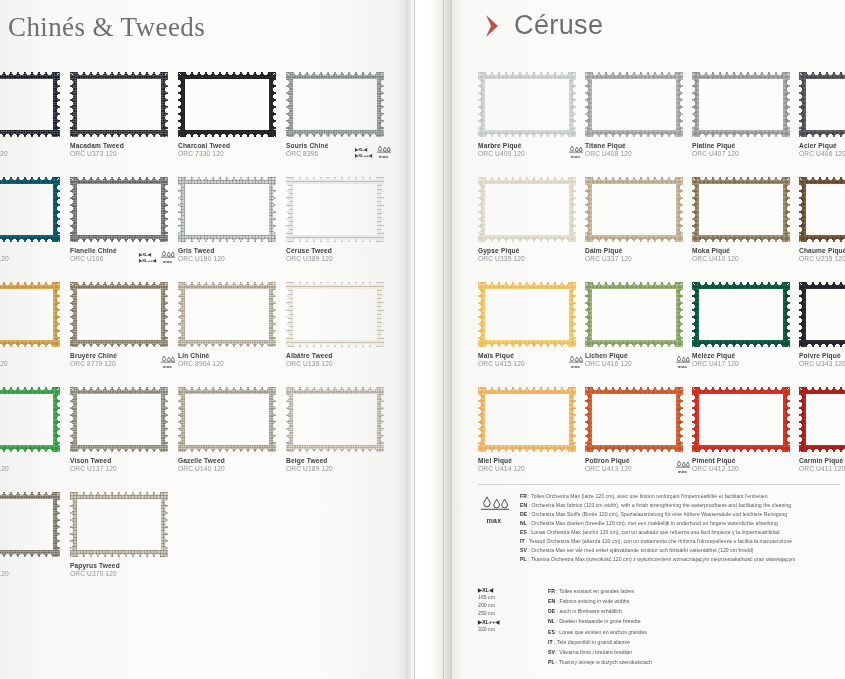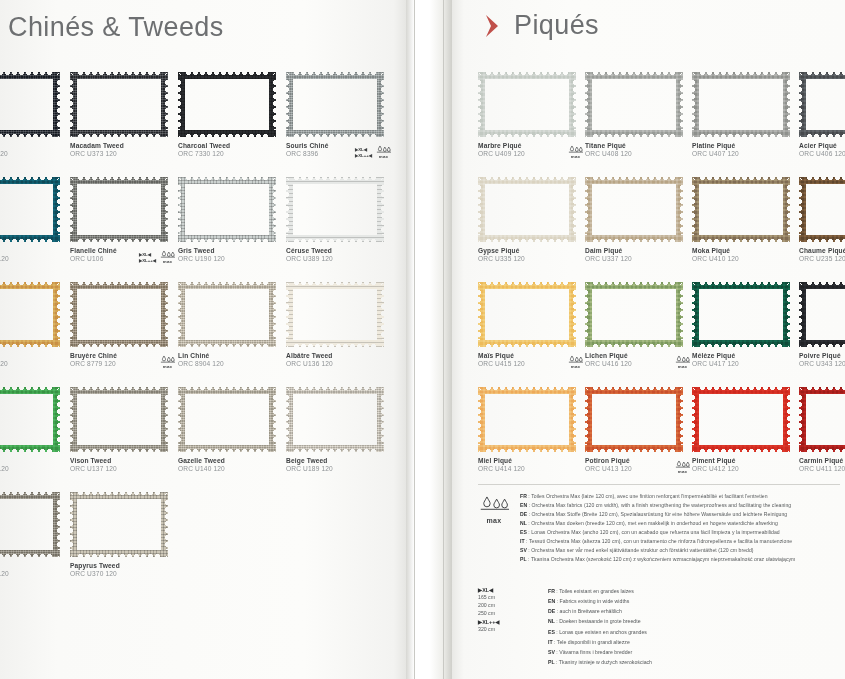--- a/index.html
+++ b/index.html
@@ -20,21 +20,21 @@
   .gutter{position:absolute;top:0;bottom:0;left:406px;width:46px;
     background:linear-gradient(to right,#d7d7d3 0%,#ffffff 18%,#ffffff 52%,#eeeeea 80%,#cfcfca 100%);}
   .gutter-line{position:absolute;top:0;bottom:0;width:1px;background:#c9c9c4;}
   .gl1{left:414px;}
   .gl2{left:443px;}
 
   
   .title-left{
     position:absolute;left:8px;top:12px;
     font-size:27px;color:#6d6f71;letter-spacing:.4px;
-    font-family:Liberation Sans, sans-serif;font-weight:400;
+    font-family:Liberation Serif, serif;font-weight:400;
   }
   .title-right-wrap{position:absolute;left:482px;top:10px;display:flex;align-items:center;gap:10px;}
   .chev{width:22px;height:28px;display:block;}
   .title-right{font-size:27px;color:#6d6f71;letter-spacing:.4px;}
 
   
   .grid{position:absolute;}
   .grid-left{left:-38px;top:72px;}
   .grid-right{left:478px;top:72px;}
   .row{position:relative;height:105px;}
@@ -121,21 +121,21 @@
   <div class="gutter-line gl1"></div>
   <div class="gutter-line gl2"></div>
   <div class="page page-right"></div>
 
   <div class="title-left">Chinés &amp; Tweeds</div>
 
   <div class="title-right-wrap">
     <svg class="chev" viewBox="0 0 22 28">
       <path d="M4 3 L16 14 L4 25 L9 14 Z" fill="#c0504a"></path>
     </svg>
-    <span class="title-right">Piqués</span>
+    <span class="title-right">Céruse</span>
   </div>
 
   <div class="grid grid-left">
       <div class="row">
         <div class="cell" style="left: 0px;">
           <div class="sw tweed" style="background:#1d222b;"></div>
           <div style="position:relative;">
             <div class="nm">Chiné</div>
             <div class="rf">ORC 8996 120</div>
             <div class="badges"></div>

